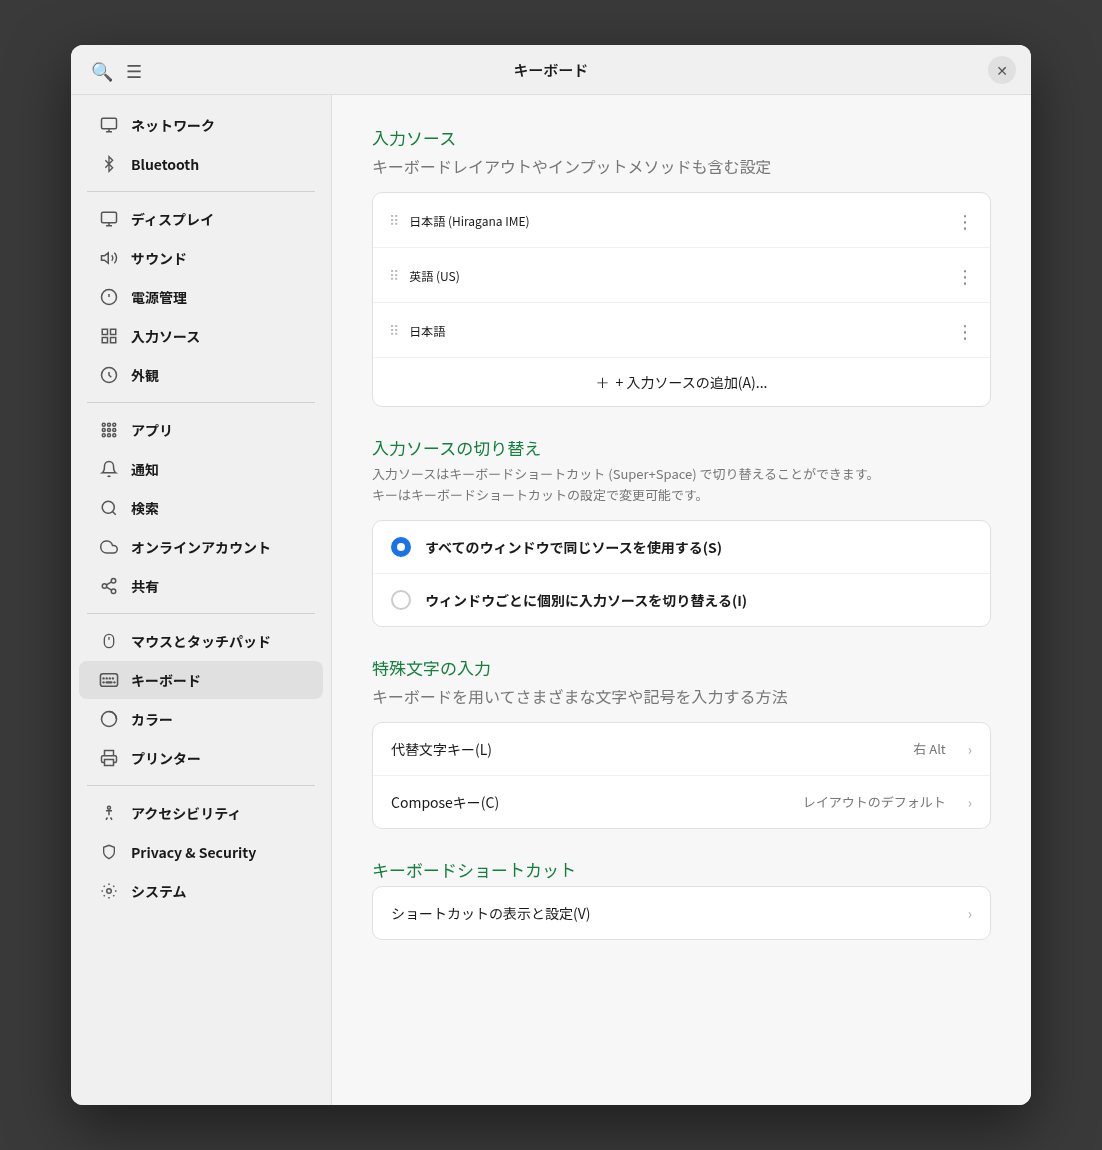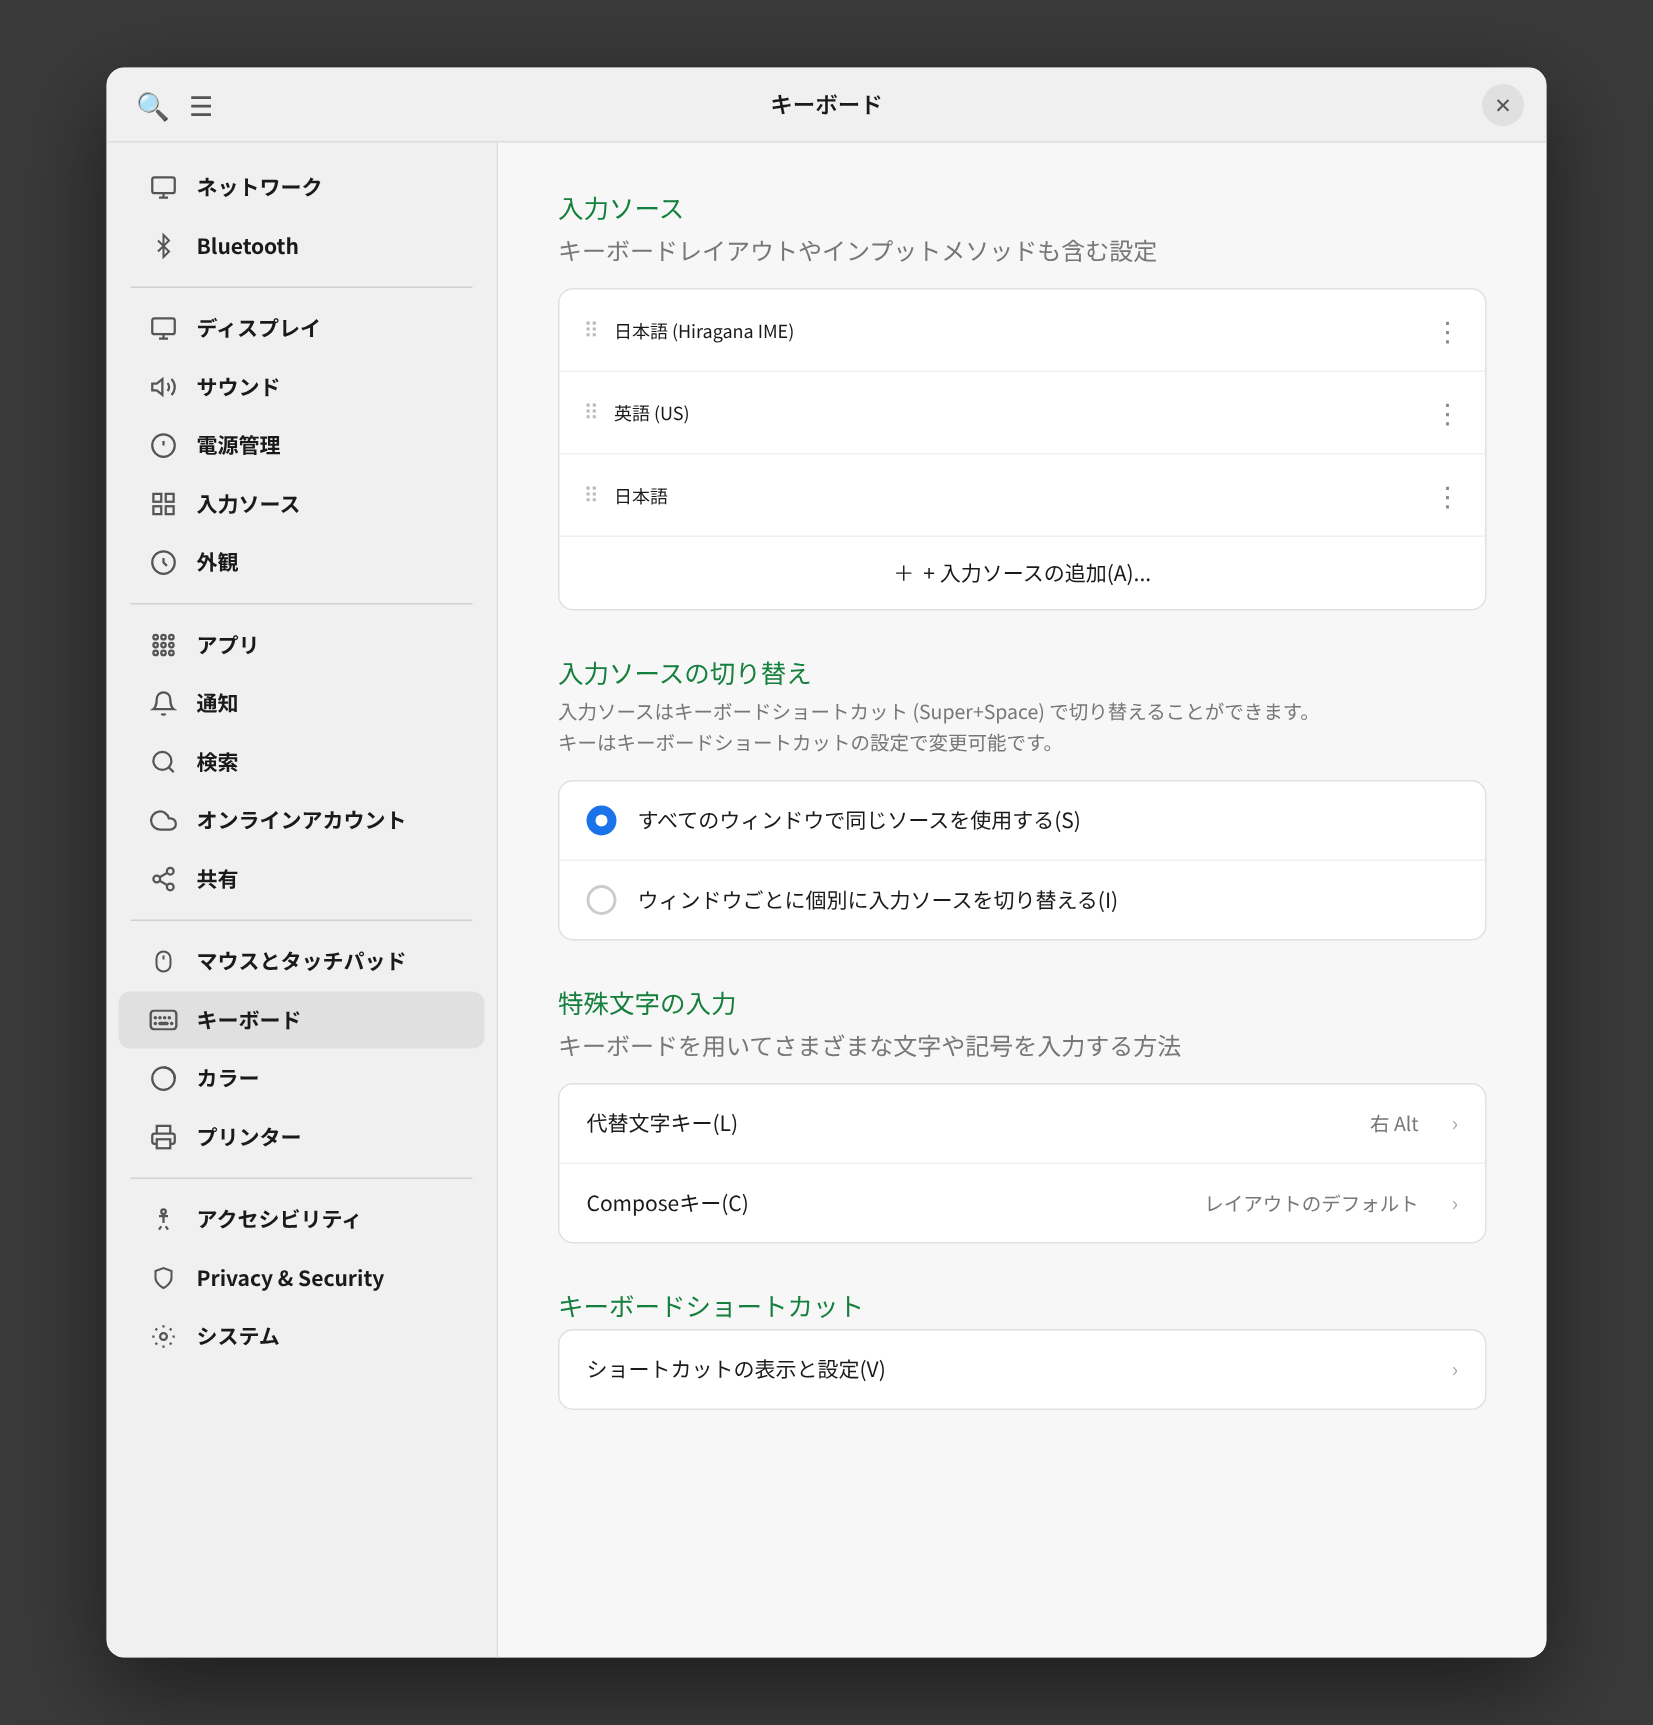--- a/index.html
+++ b/index.html
@@ -181,20 +181,21 @@
       margin-bottom: 28px;
       border: 1px solid #e0e0e0;
     }
     .radio-row {
       display: flex;
       align-items: center;
       padding: 16px 18px;
       border-bottom: 1px solid #f0f0f0;
       gap: 14px;
       cursor: pointer;
+      font-weight: bold;
     }
     .radio-row:last-child {
       border-bottom: none;
     }
     .radio-circle {
       width: 20px;
       height: 20px;
       border-radius: 50%;
       border: 2px solid #ccc;
       display: flex;

